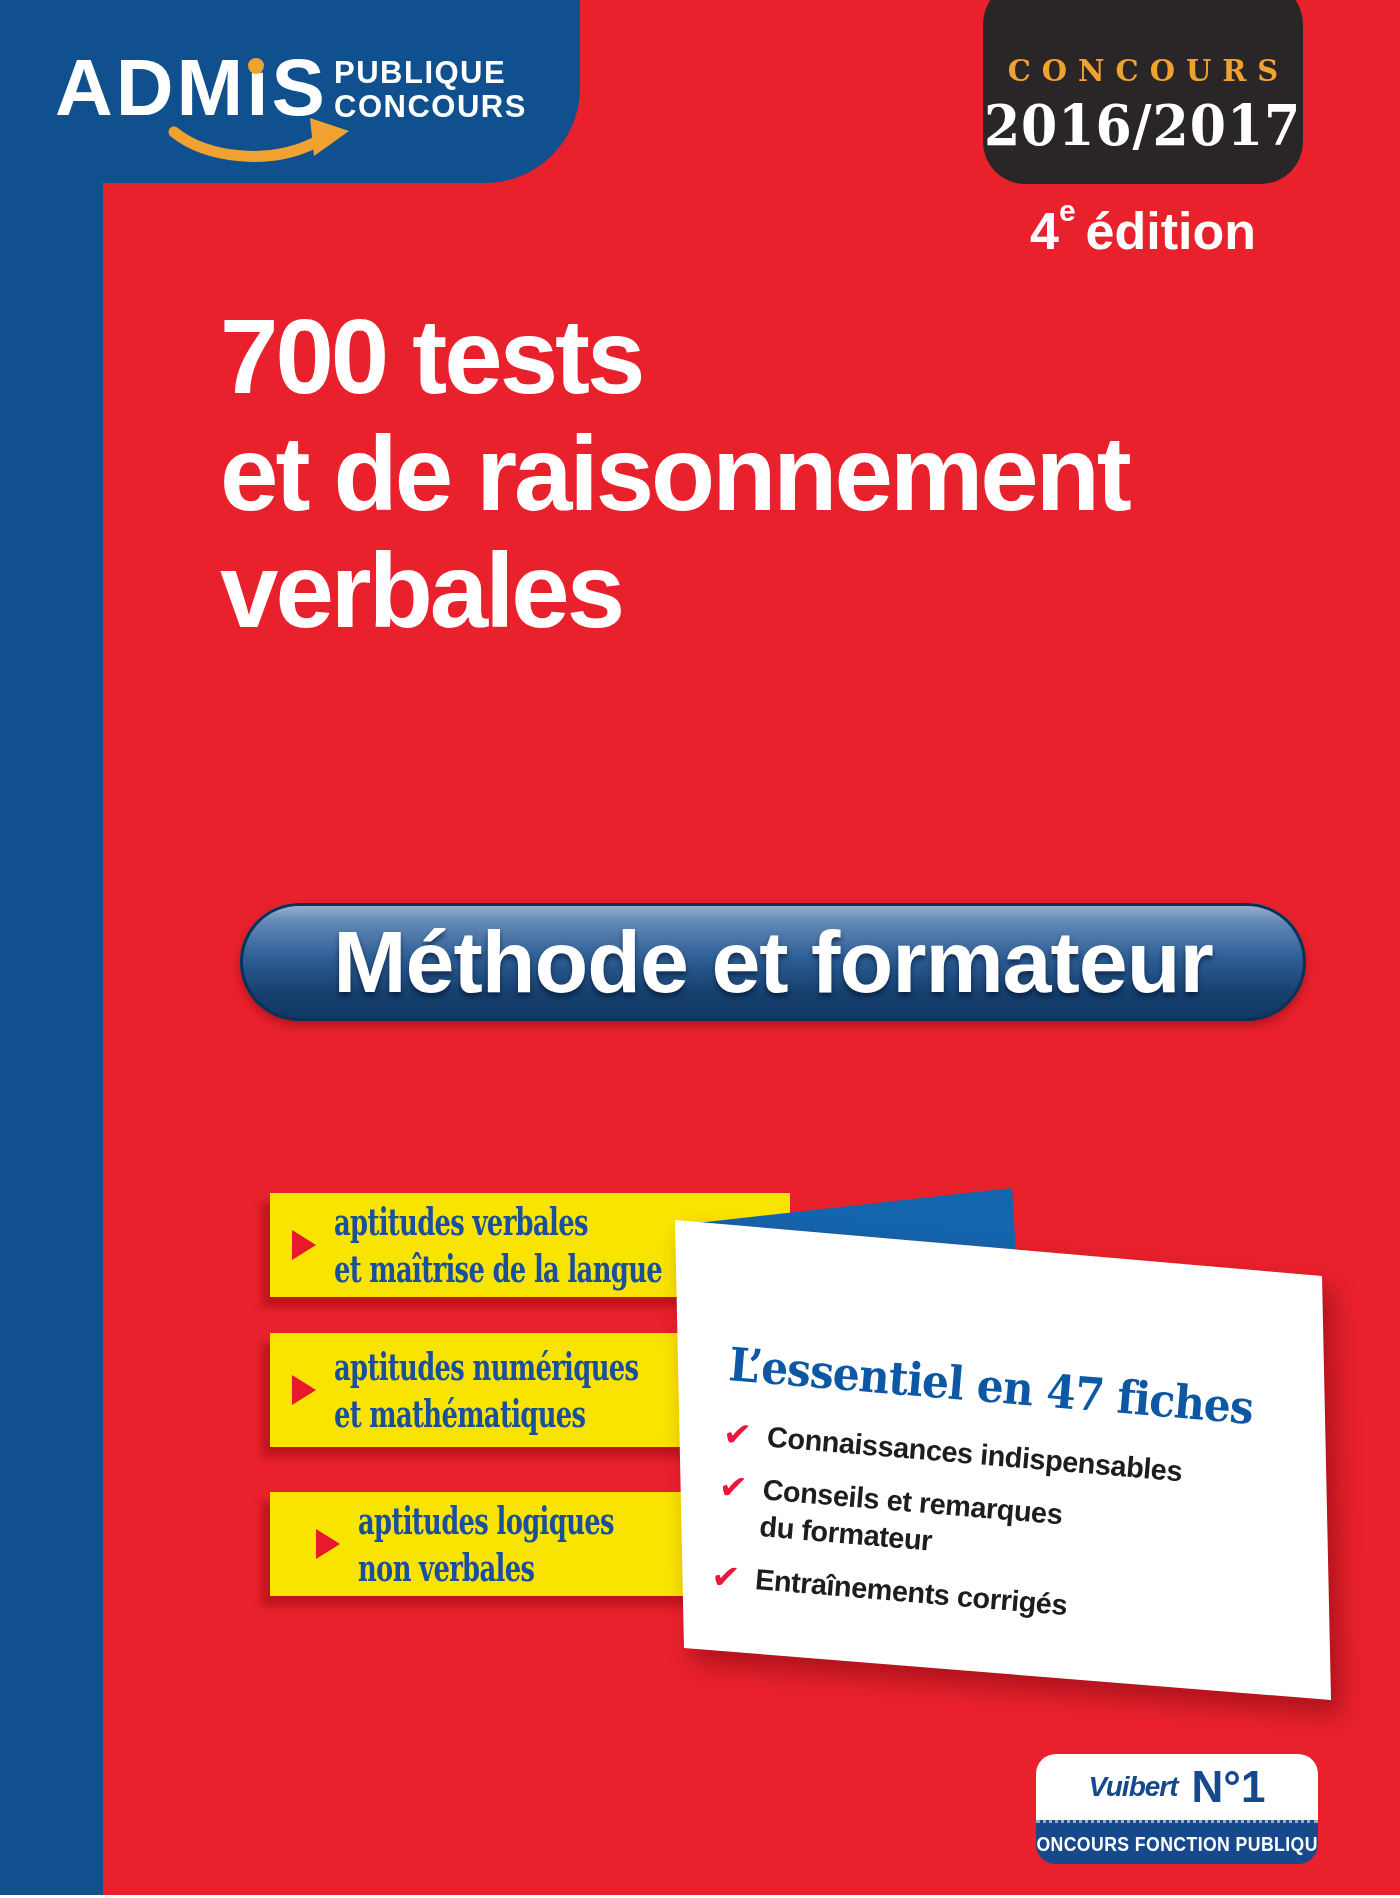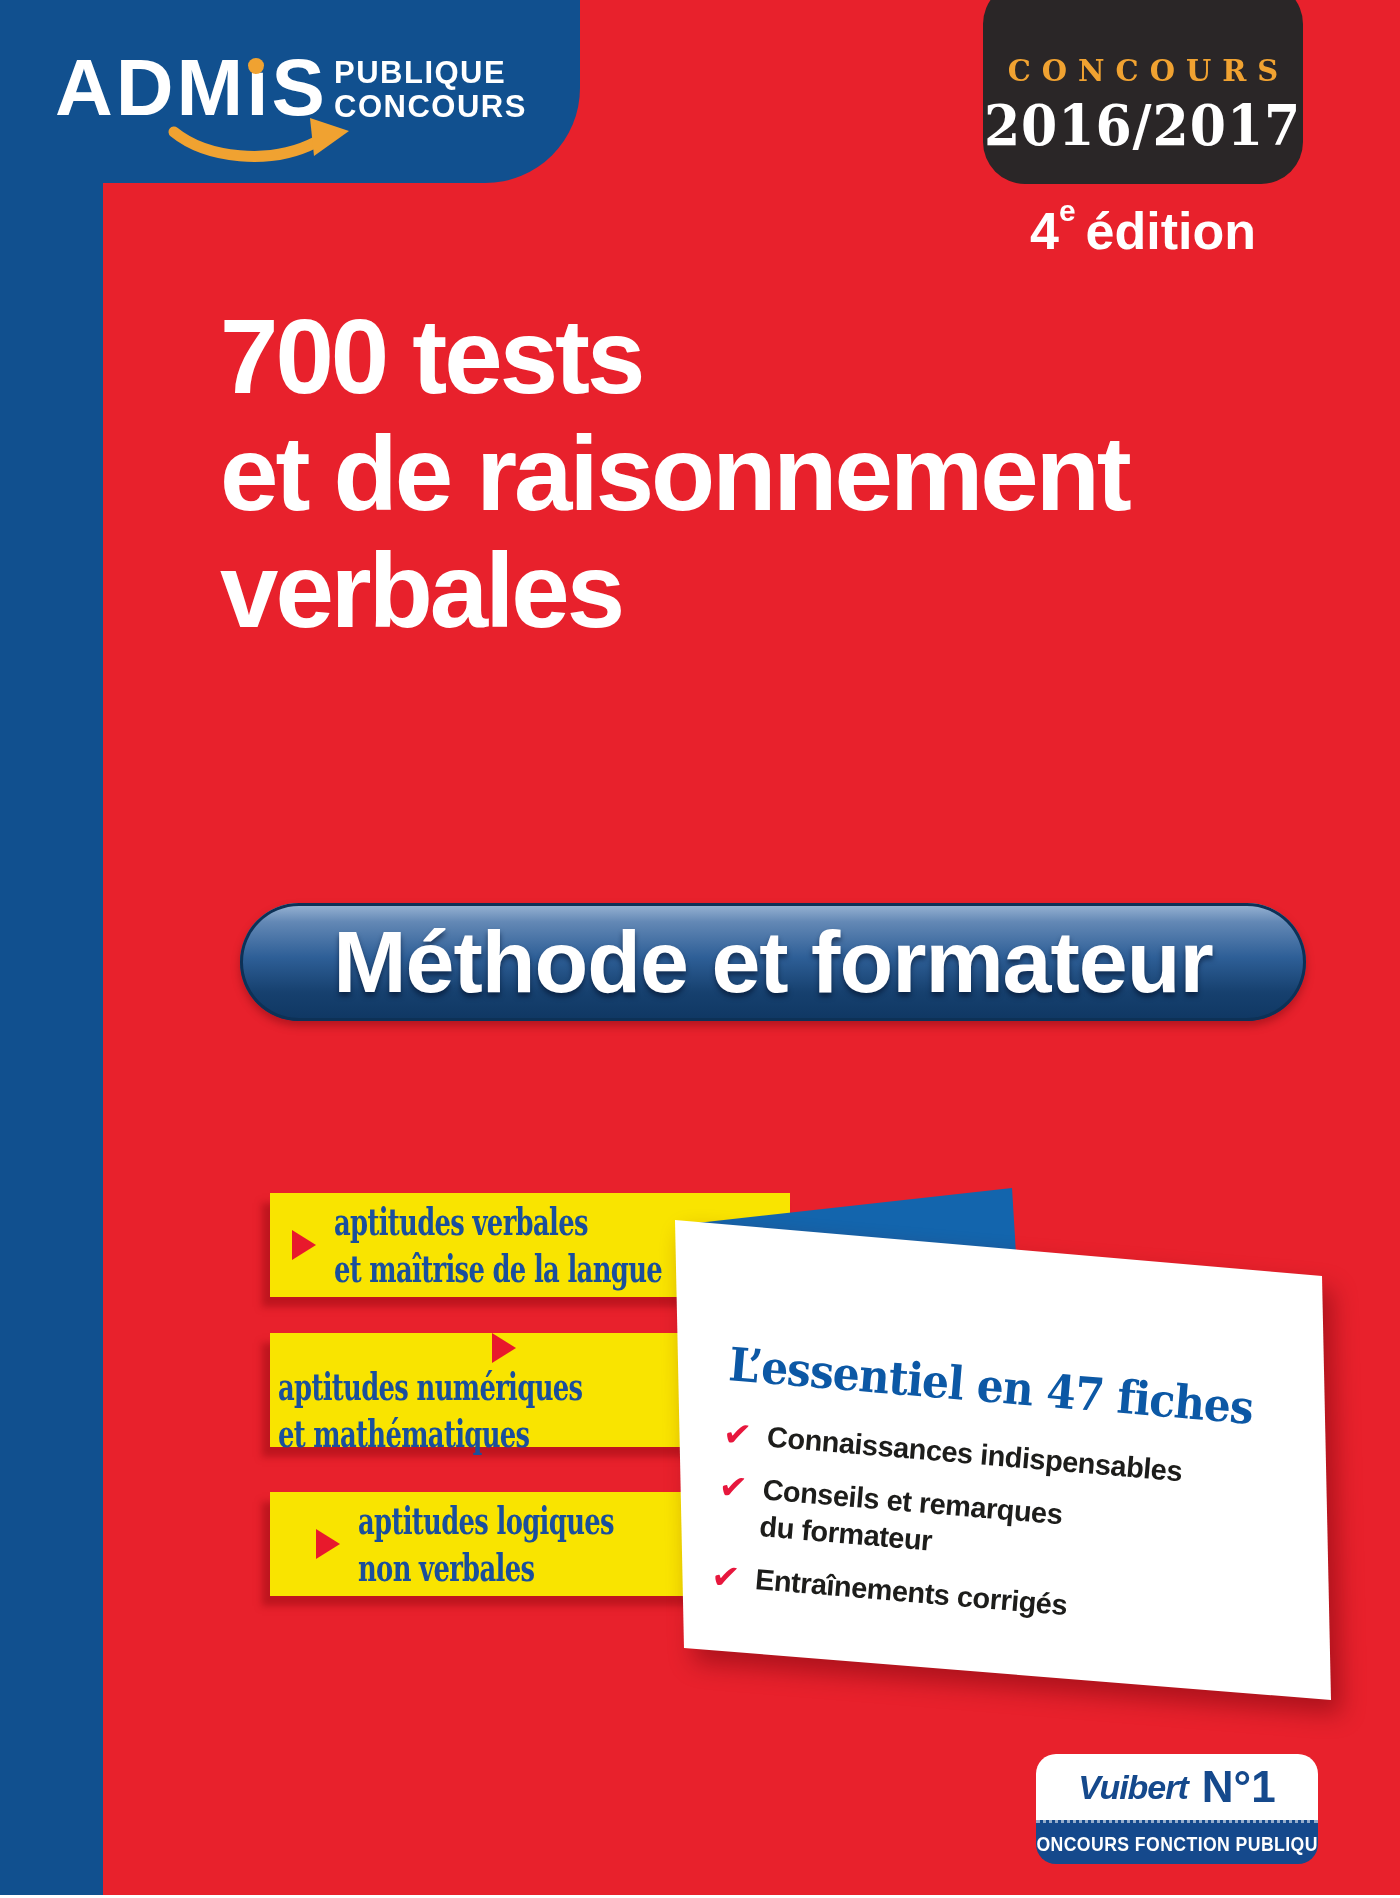--- a/index.html
+++ b/index.html
@@ -50,21 +50,21 @@
     background:linear-gradient(180deg,var(--pill_top) 0%,#6388b5 16%,var(--pill_mid) 46%,#16406e 76%,var(--pill_bottom) 100%);
     box-shadow:0 0 0 3px #0d3156 inset, 0 5px 9px rgba(80,0,8,.35);
     display:flex;align-items:center;justify-content:center;}
   .pill-label{color:var(--white);font-weight:bold;font-size:88px;letter-spacing:-1px;
     text-shadow:0 4px 5px rgba(3,18,45,.6);}
 
   
   .banner{position:absolute;left:270px;background:var(--yellow);
     box-shadow:-8px 10px 7px rgba(150,10,18,.5);display:flex;align-items:center;}
   .banner.b1{top:1193px;height:104px;width:520px;}
-  .banner.b2{top:1333px;height:114px;width:445px;flex-direction:column;}
+  .banner.b2{top:1333px;height:114px;width:445px;}
   .banner.b3{top:1492px;height:104px;width:445px;padding-left:24px;}
   .bullet{width:0;height:0;border-left:24px solid var(--bullet_red);
     border-top:15px solid transparent;border-bottom:15px solid transparent;margin-left:22px;flex:none;}
   .banner-text{margin-left:18px;font-family:"DejaVu Serif",serif;font-weight:bold;
     font-size:38px;line-height:47px;color:var(--banner_blue);letter-spacing:-1px;
     transform:scaleX(.68);transform-origin:0 50%;white-space:nowrap;}
 
   
   .card-svg{position:absolute;left:0;top:0;}
   .card-sheet{filter:drop-shadow(10px 14px 12px rgba(100,0,8,.45));}
@@ -74,21 +74,21 @@
   .card-title{font-family:"DejaVu Serif",serif;font-weight:bold;font-size:46px;color:var(--card_blue);
     letter-spacing:-1px;transform:scaleX(.92);transform-origin:0 50%;white-space:nowrap;margin-bottom:24px;}
   .check-item{display:flex;align-items:flex-start;margin-bottom:16px;}
   .check-icon{flex:none;width:44px;color:var(--check_red);font-size:34px;line-height:36px;}
   .item-text{font-weight:bold;font-size:29px;line-height:37px;color:var(--ink);letter-spacing:-.5px;}
 
   
   .publisher{position:absolute;left:1036px;top:1754px;width:282px;height:110px;border-radius:20px;
     overflow:hidden;display:flex;flex-direction:column;}
   .pub-top{height:66px;background:var(--white);display:flex;align-items:center;justify-content:center;gap:14px;}
-  .pub-name{color:var(--vuibert_blue);font-weight:bold;font-size:34px;font-style:italic;letter-spacing:-1px;}
+  .pub-name{color:var(--vuibert_blue);font-weight:bold;font-size:28px;font-style:italic;letter-spacing:-1px;}
   .pub-rank{color:var(--vuibert_blue);font-weight:bold;font-size:44px;}
   .pub-band{flex:1;background:var(--vuibert_blue);display:flex;align-items:center;justify-content:center;
     border-top:3px dotted rgba(255,255,255,.55);}
   .pub-tagline{color:var(--white);font-weight:bold;font-size:21px;letter-spacing:.5px;
     transform:scaleX(.84);transform-origin:50% 50%;white-space:nowrap;}
 </style>
 </head>
 <body>
 
 <div class="cover">

